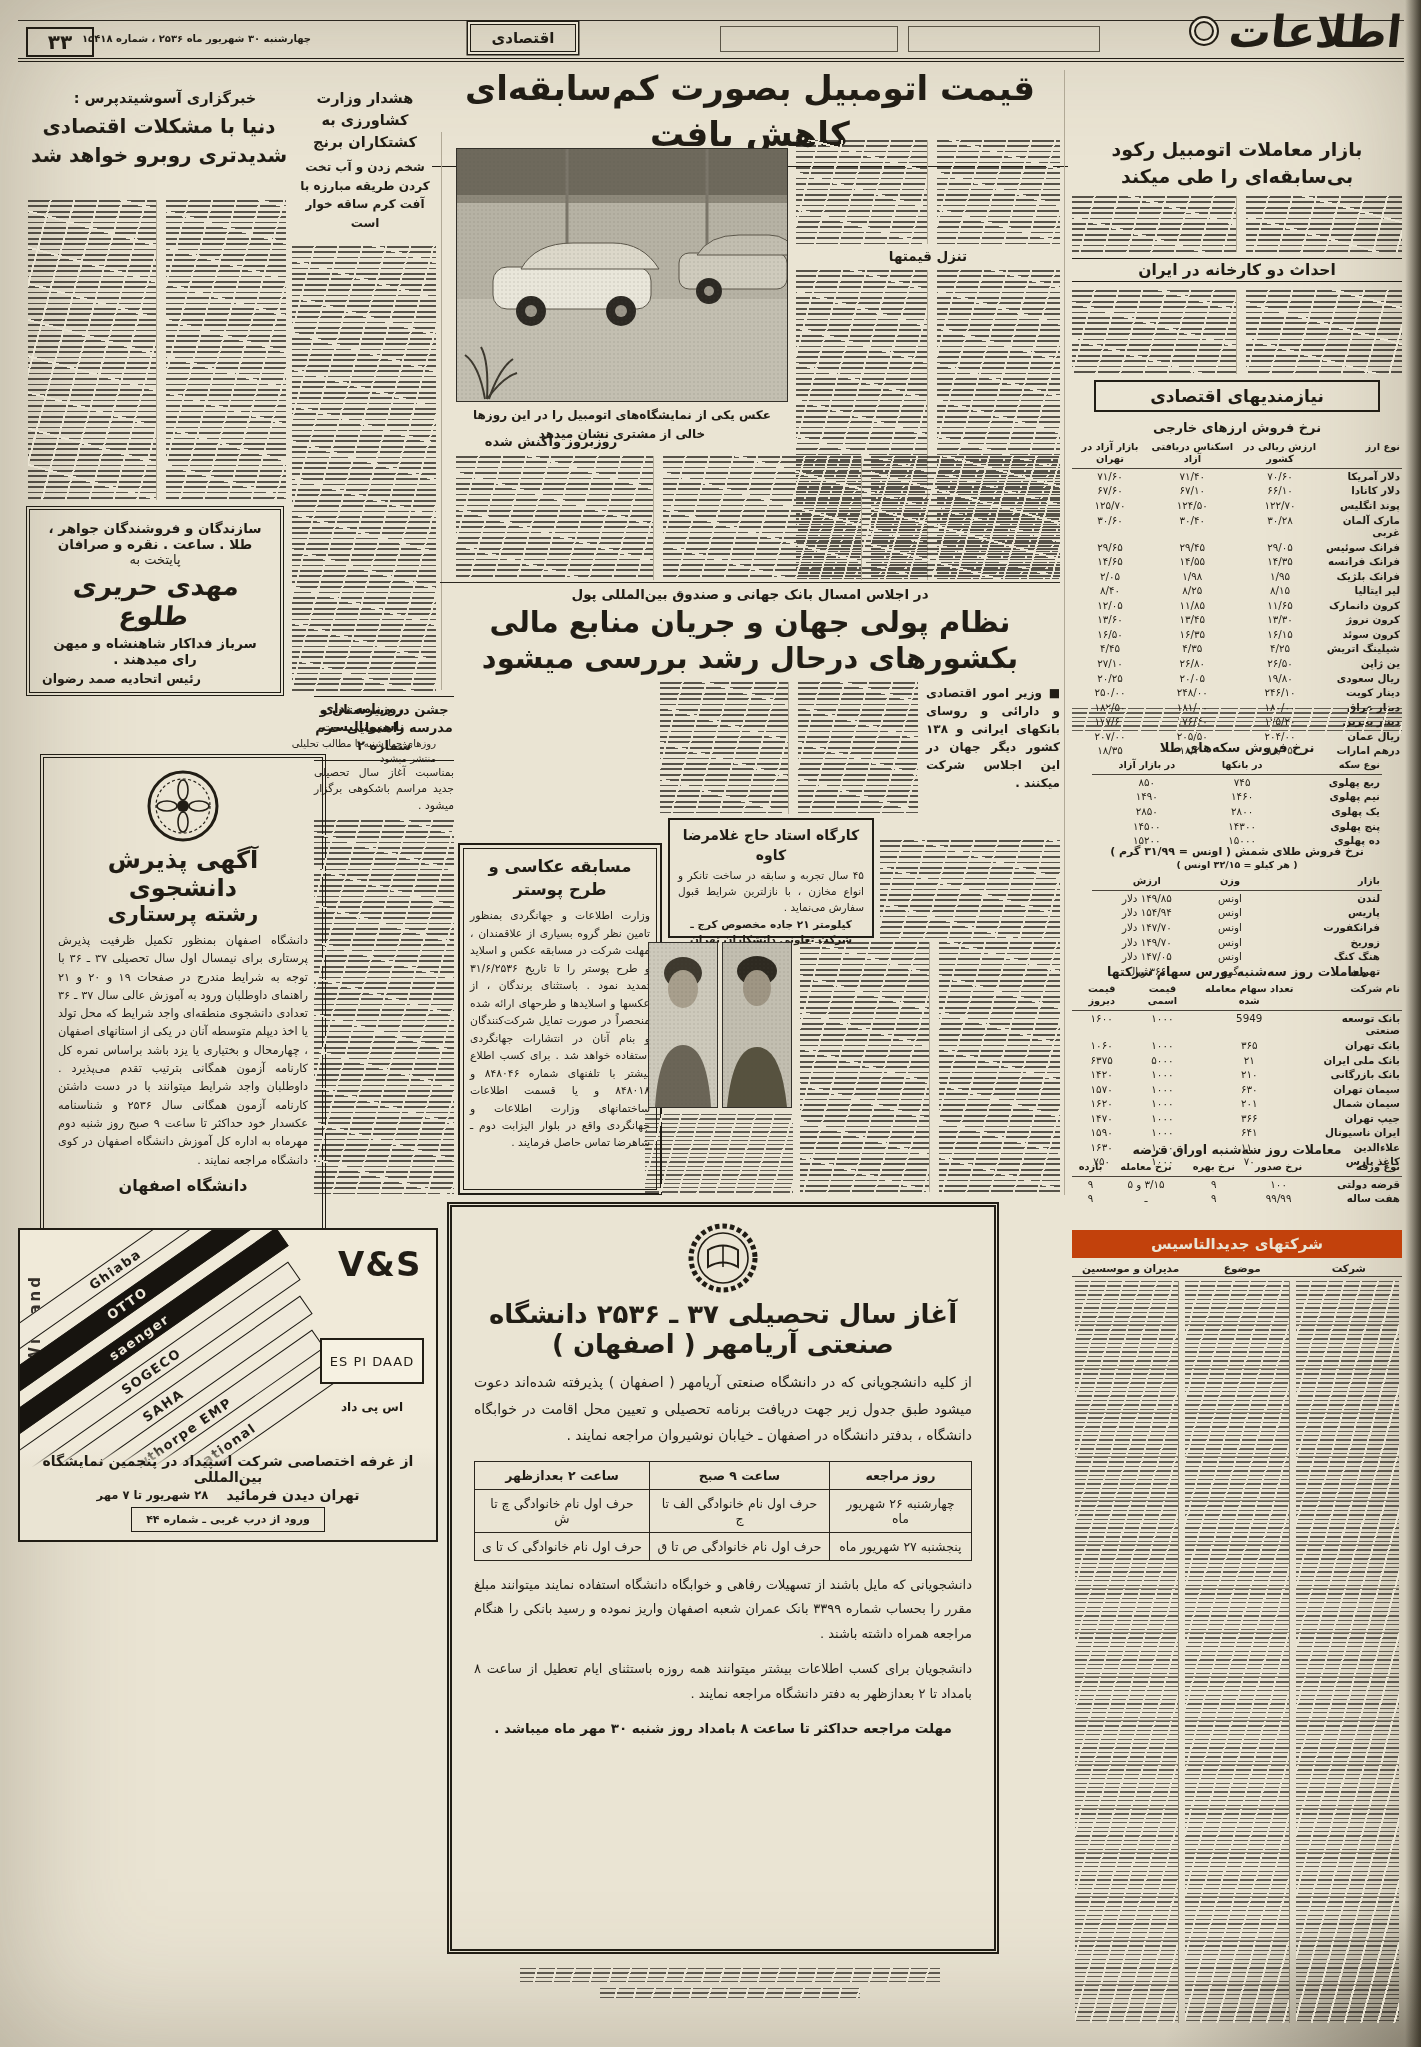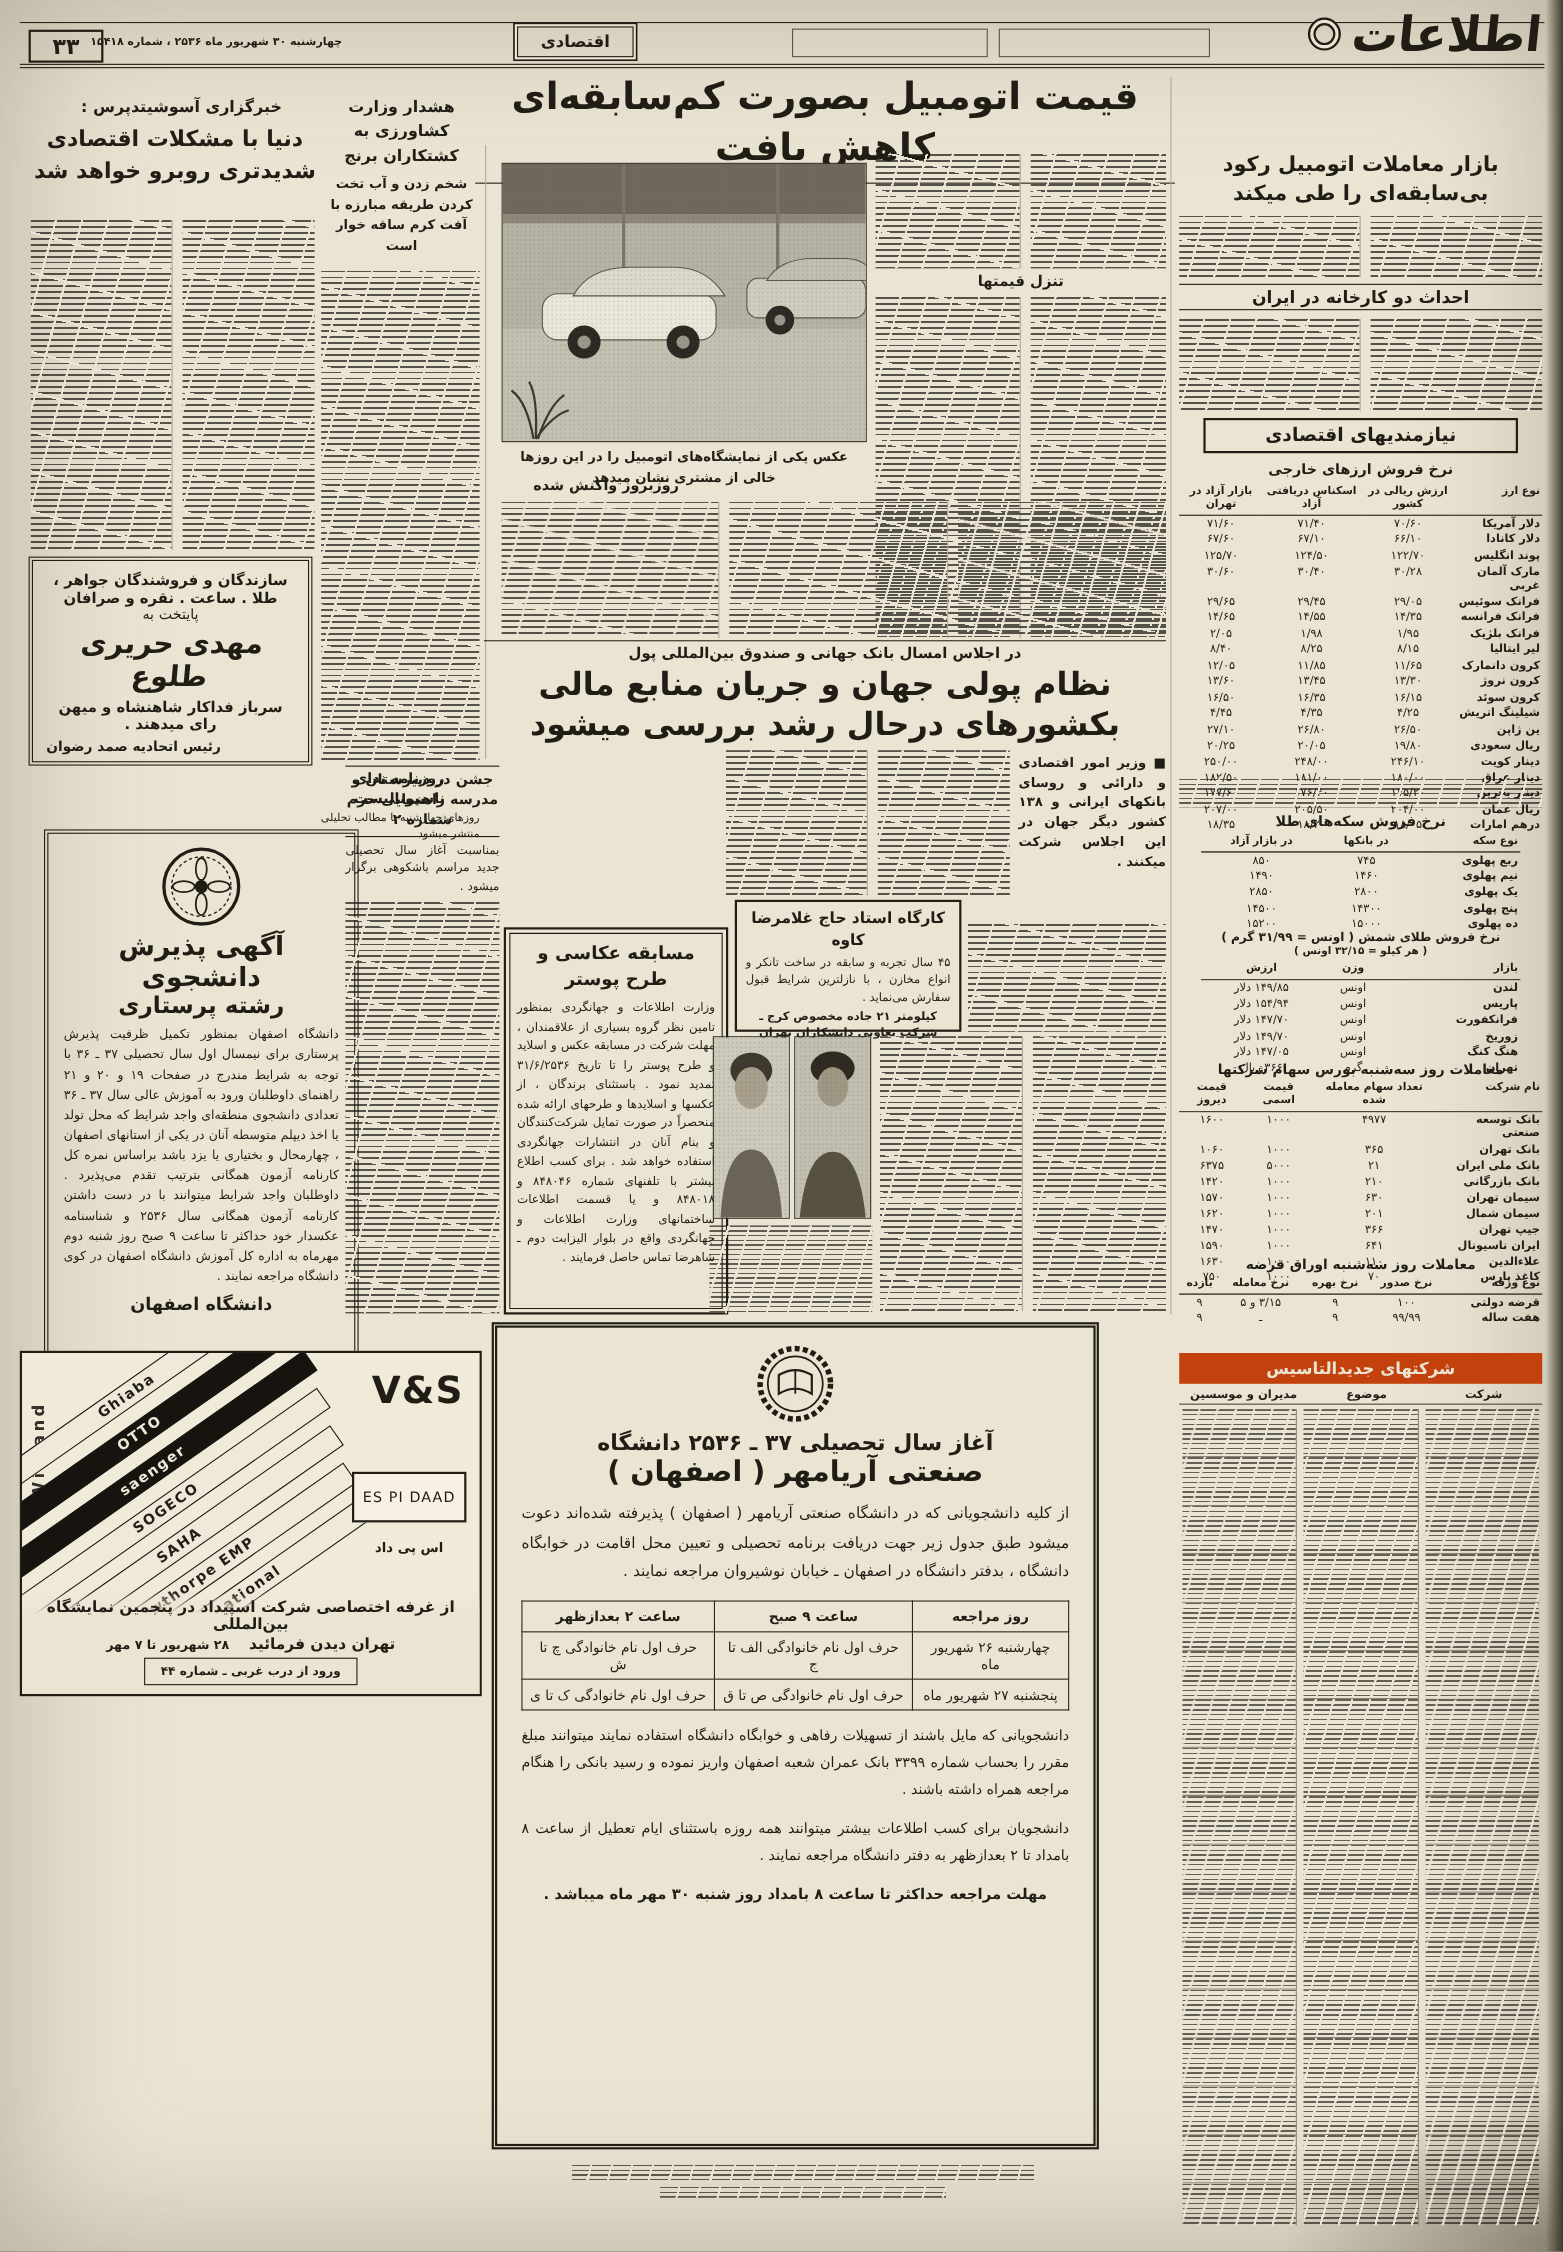--- a/index.html
+++ b/index.html
@@ -276,21 +276,21 @@
 
   <div class="abs" style="left:447px;top:1202px;width:552px;height:752px;border:5px double #211d15;padding:14px 22px;">
     <div style="display:flex;justify-content:center;">
       <svg width="74" height="74" viewBox="0 0 74 74">
         <circle cx="37" cy="37" r="32" fill="none" stroke="#211d15" stroke-width="5" stroke-dasharray="4.5 3"></circle>
         <circle cx="37" cy="37" r="25" fill="none" stroke="#211d15" stroke-width="1.6"></circle>
         <path d="M22 46 q15 -9 30 0 v-17 q-15 -9 -30 0 z" fill="none" stroke="#211d15" stroke-width="2"></path>
         <line x1="37" y1="24" x2="37" y2="46" stroke="#211d15" stroke-width="1.6"></line>
       </svg>
     </div>
-    <div class="ctr" style="font-size:20px;font-weight:900;margin-top:4px;">آغاز سال تحصیلی ۳۷ ـ ۲۵۳۶ دانشگاه</div>
+    <div class="ctr" style="font-size:26px;font-weight:900;margin-top:4px;">آغاز سال تحصیلی ۳۷ ـ ۲۵۳۶ دانشگاه</div>
     <div class="ctr" style="font-size:26px;font-weight:900;margin-bottom:10px;">صنعتی آریامهر ( اصفهان )</div>
     <div class="j" style="font-size:14px;line-height:1.9;">از کلیه دانشجویانی که در دانشگاه صنعتی آریامهر ( اصفهان ) پذیرفته شده‌اند دعوت میشود طبق جدول زیر جهت دریافت برنامه تحصیلی و تعیین محل اقامت در خوابگاه دانشگاه ، بدفتر دانشگاه در اصفهان ـ خیابان نوشیروان مراجعه نمایند .</div>
     <table class="gridtable" style="margin:12px 0;">
       <thead>
           <tr>
             <th>روز مراجعه</th>
             <th>ساعت ۹ صبح</th>
             <th>ساعت ۲ بعدازظهر</th>
           </tr>
         </thead>
@@ -552,21 +552,21 @@
           <tr>
             <th>نام شرکت</th>
             <th>تعداد سهام معامله شده</th>
             <th>قیمت اسمی</th>
             <th>قیمت دیروز</th>
           </tr>
         </thead>
       <tbody>
           <tr>
             <td>بانک توسعه صنعتی</td>
-            <td>۴۹۷۷</td>
+            <td>5949</td>
             <td>۱۰۰۰</td>
             <td>۱۶۰۰</td>
           </tr>
           <tr>
             <td>بانک تهران</td>
             <td>۳۶۵</td>
             <td>۱۰۰۰</td>
             <td>۱۰۶۰</td>
           </tr>
           <tr>

